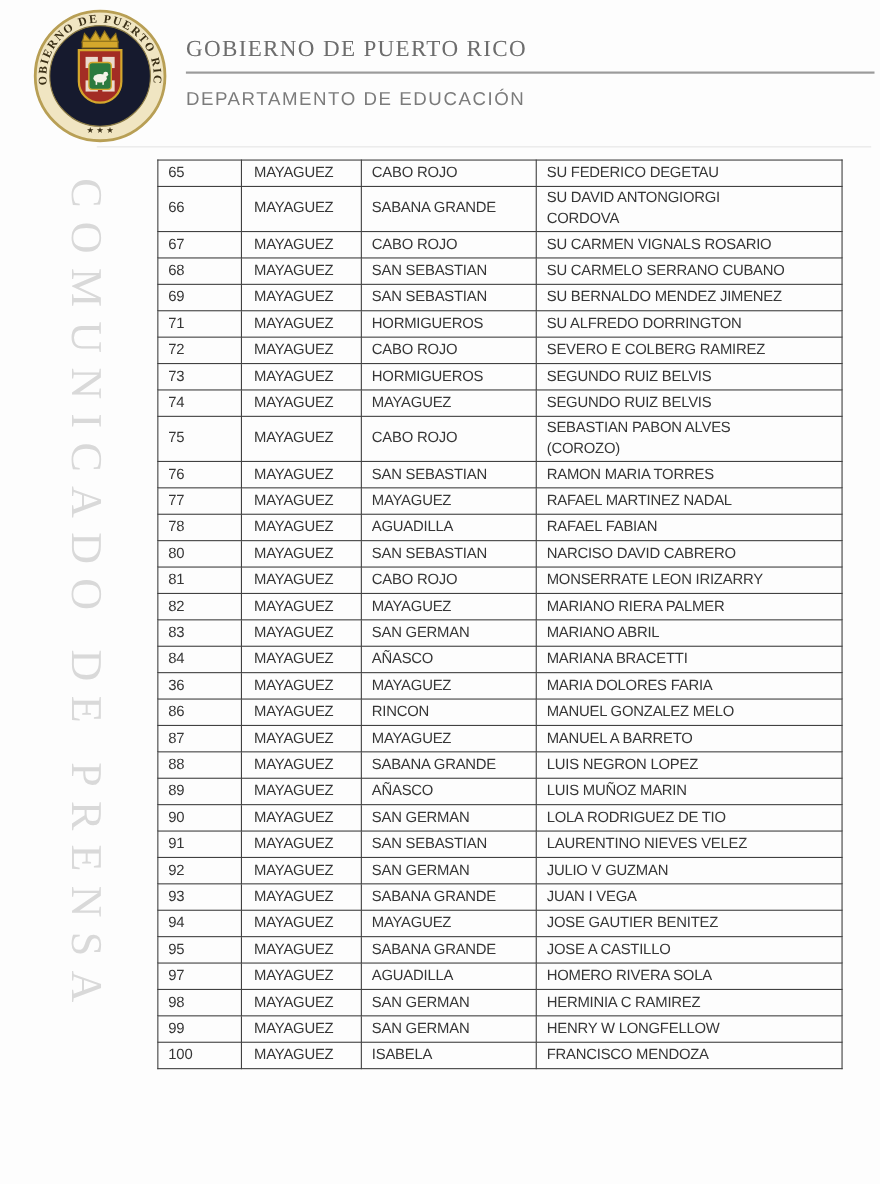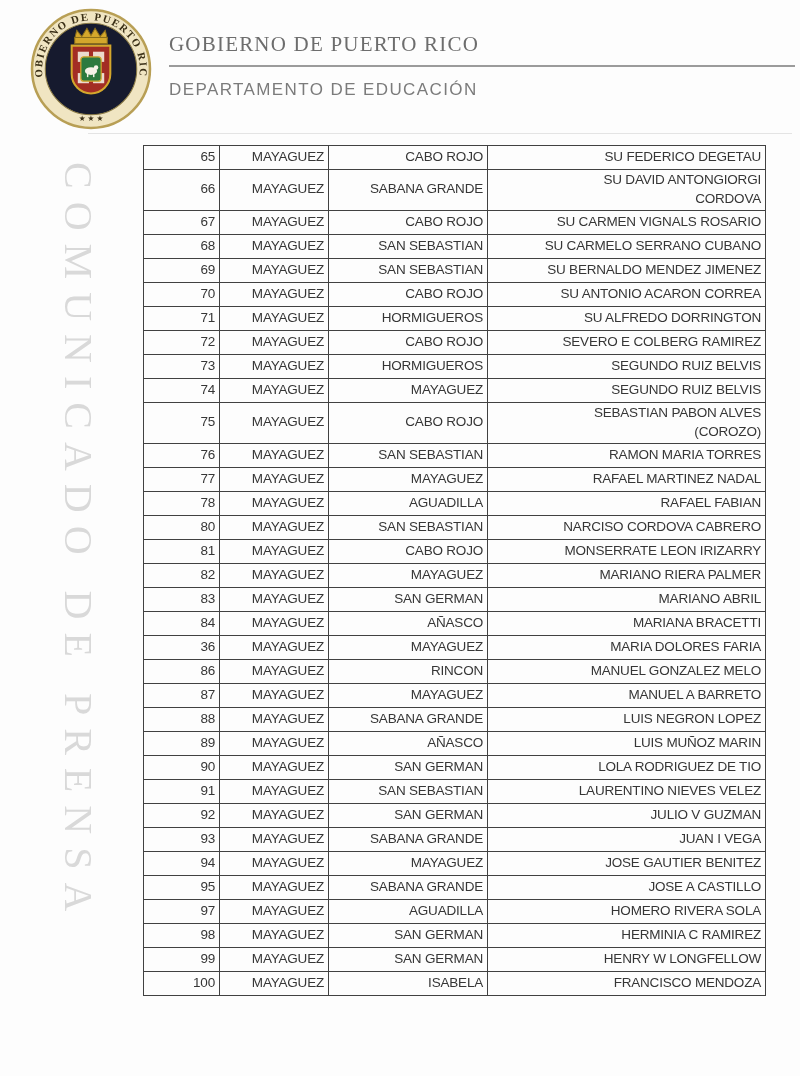--- a/index.html
+++ b/index.html
@@ -48,21 +48,20 @@
     color: #d9d9d9;
     white-space: nowrap; overflow: hidden;
     user-select: none;
   }
 
   
   .doc-table {
     position: absolute; left: 143px; top: 145px; width: 622px;
     border-collapse: collapse;
     table-layout: fixed;
-    text-align: right;
   }
   .doc-table td {
     border: 1.5px solid #414141;
     font-size: 13.5px; letter-spacing: -0.2px;
     color: #363636;
     height: 24px;
     vertical-align: middle;
     padding: 1px 4px 1px 9px;
     white-space: pre-line;
     line-height: 1.4;
@@ -149,26 +148,20 @@
         <td class="td-mun">SAN SEBASTIAN</td>
         <td class="td-sch">SU CARMELO SERRANO CUBANO</td>
       </tr>
       <tr>
         <td class="td-num">69</td>
         <td class="td-reg">MAYAGUEZ</td>
         <td class="td-mun">SAN SEBASTIAN</td>
         <td class="td-sch">SU BERNALDO MENDEZ JIMENEZ</td>
       </tr>
       <tr>
-        <td class="td-num">70</td>
-        <td class="td-reg">MAYAGUEZ</td>
-        <td class="td-mun">CABO ROJO</td>
-        <td class="td-sch">SU ANTONIO ACARON CORREA</td>
-      </tr>
-      <tr>
         <td class="td-num">71</td>
         <td class="td-reg">MAYAGUEZ</td>
         <td class="td-mun">HORMIGUEROS</td>
         <td class="td-sch">SU ALFREDO DORRINGTON</td>
       </tr>
       <tr>
         <td class="td-num">72</td>
         <td class="td-reg">MAYAGUEZ</td>
         <td class="td-mun">CABO ROJO</td>
         <td class="td-sch">SEVERO E COLBERG RAMIREZ</td>
@@ -207,21 +200,21 @@
       <tr>
         <td class="td-num">78</td>
         <td class="td-reg">MAYAGUEZ</td>
         <td class="td-mun">AGUADILLA</td>
         <td class="td-sch">RAFAEL FABIAN</td>
       </tr>
       <tr>
         <td class="td-num">80</td>
         <td class="td-reg">MAYAGUEZ</td>
         <td class="td-mun">SAN SEBASTIAN</td>
-        <td class="td-sch">NARCISO CORDOVA CABRERO</td>
+        <td class="td-sch">NARCISO DAVID CABRERO</td>
       </tr>
       <tr>
         <td class="td-num">81</td>
         <td class="td-reg">MAYAGUEZ</td>
         <td class="td-mun">CABO ROJO</td>
         <td class="td-sch">MONSERRATE LEON IRIZARRY</td>
       </tr>
       <tr>
         <td class="td-num">82</td>
         <td class="td-reg">MAYAGUEZ</td>

